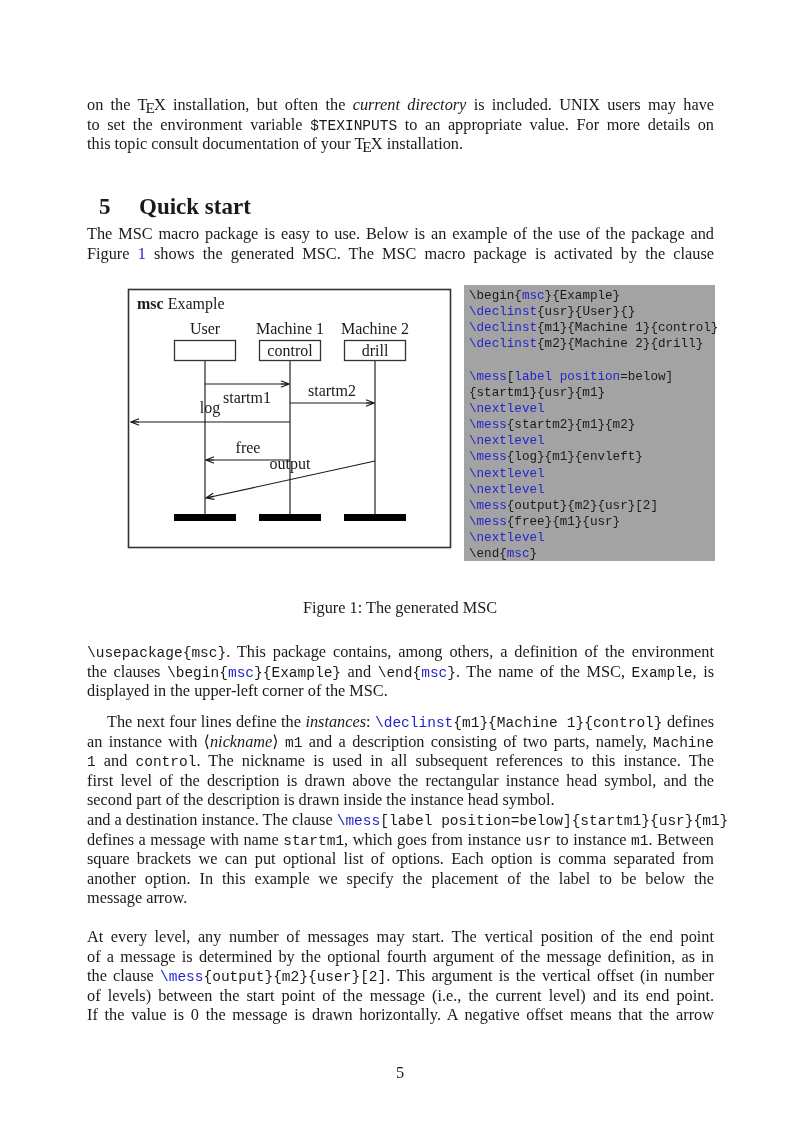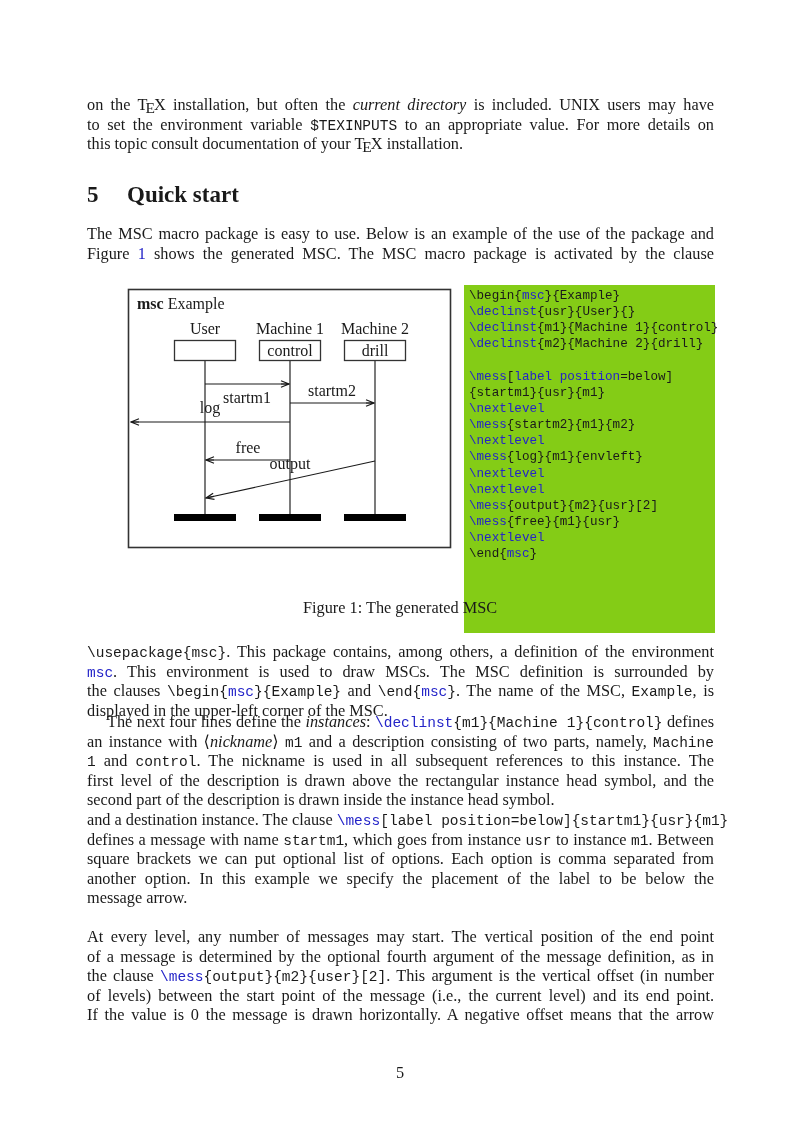--- a/index.html
+++ b/index.html
@@ -8,25 +8,25 @@
   .mono { font-family: "Liberation Mono", "DejaVu Sans Mono", monospace; font-size: 14.5px; }
   .blue { color: #2424c8; }
   .para { position: absolute; left: 87px; width: 627px;
           font-family: "Liberation Serif", "DejaVu Serif", serif;
           font-size: 16.3px; line-height: 19.6px; text-align: justify; margin: 0; }
   .para .ln { display: block; white-space: nowrap; text-align: justify; text-align-last: justify; height: 19.6px; }
   .para .ln.last { text-align-last: left; }
   .para .ln.ind { text-indent: 20px; }
   .tex-e { position: relative; top: 3px; margin-left: -2px; margin-right: -1px; font-size: 0.95em; }
   .heading { position: absolute; left: 87px; top: 182px; font-family: "Liberation Serif", "DejaVu Serif", serif;
-             font-size: 23px; font-weight: bold; margin: 0; }
+             font-size: 23px; font-weight: bold; margin: 12px; }
   .heading .num { display: inline-block; width: 40px; }
   .figure-svg { position: absolute; left: 0; top: 0; }
-  .codebox { position: absolute; left: 464px; top: 285px; width: 251px; height: 348px;
-             background: #84cc16; box-sizing: border-box; padding: 3px 0 0 5px; }
+  .codebox { position: absolute; left: 464px; top: 285px; width: 251px; height: 276px;
+             background: #a3a3a3; box-sizing: border-box; padding: 3px 0 0 5px; }
   .codebox .cl { font-family: "Liberation Mono", "DejaVu Sans Mono", monospace; font-size: 12.6px;
                  line-height: 16.15px; height: 16.15px; white-space: pre; color: #1a1a1a; }
   .caption { position: absolute; left: 0; width: 800px; top: 598px; text-align: center;
              font-family: "Liberation Serif", "DejaVu Serif", serif; font-size: 16.3px; margin: 0; }
   .pagenum { position: absolute; left: 0; width: 800px; top: 1063px; text-align: center;
              font-family: "Liberation Serif", "DejaVu Serif", serif; font-size: 16.3px; }
   .svgtxt { font-family: "Liberation Serif", "DejaVu Serif", serif; font-size: 16px; fill: #1a1a1a; }
 </style>
 </head>
 <body>
@@ -106,21 +106,20 @@
     <div class="cl"><span class="blue">\mess</span><span>{output}{m2}{usr}[2]</span></div>
     <div class="cl"><span class="blue">\mess</span><span>{free}{m1}{usr}</span></div>
     <div class="cl"><span class="blue">\nextlevel</span></div>
     <div class="cl"><span>\end{</span><span class="blue">msc</span><span>}</span></div>
   </div>
 
 <p class="caption">Figure 1: The generated MSC</p>
 
 <div class="para" style="top:634px;margin-top:8px;">
     <span class="ln"><span class="mono">\usepackage{msc}</span>. This package contains, among others, a definition of the environment</span>
-    <span class="ln"><span class="mono blue">msc</span>.  This environment is used to draw MSCs.  The MSC definition is surrounded by</span>
     <span class="ln">the clauses <span class="mono">\begin{</span><span class="mono blue">msc</span><span class="mono">}{Example}</span> and <span class="mono">\end{</span><span class="mono blue">msc</span><span class="mono">}</span>.  The name of the MSC, <span class="mono">Example</span>, is</span>
     <span class="ln last">displayed in the upper-left corner of the MSC.</span>
   </div>
 <div class="para" style="top:712px;">
     <span class="ln ind">The next four lines define the <span style="font-style: italic;">instances</span>: <span class="mono blue">\declinst</span><span class="mono">{m1}{Machine 1}{control}</span> defines</span>
     <span class="ln">an instance with ⟨<span style="font-style: italic;">nickname</span>⟩ <span class="mono">m1</span> and a description consisting of two parts, namely, <span class="mono">Machine</span></span>
     <span class="ln"><span class="mono">1</span> and <span class="mono">control</span>.  The nickname is used in all subsequent references to this instance.  The</span>
     <span class="ln">first level of the description is drawn above the rectangular instance head symbol, and the</span>
     <span class="ln last">second part of the description is drawn inside the instance head symbol.</span>
   </div>

